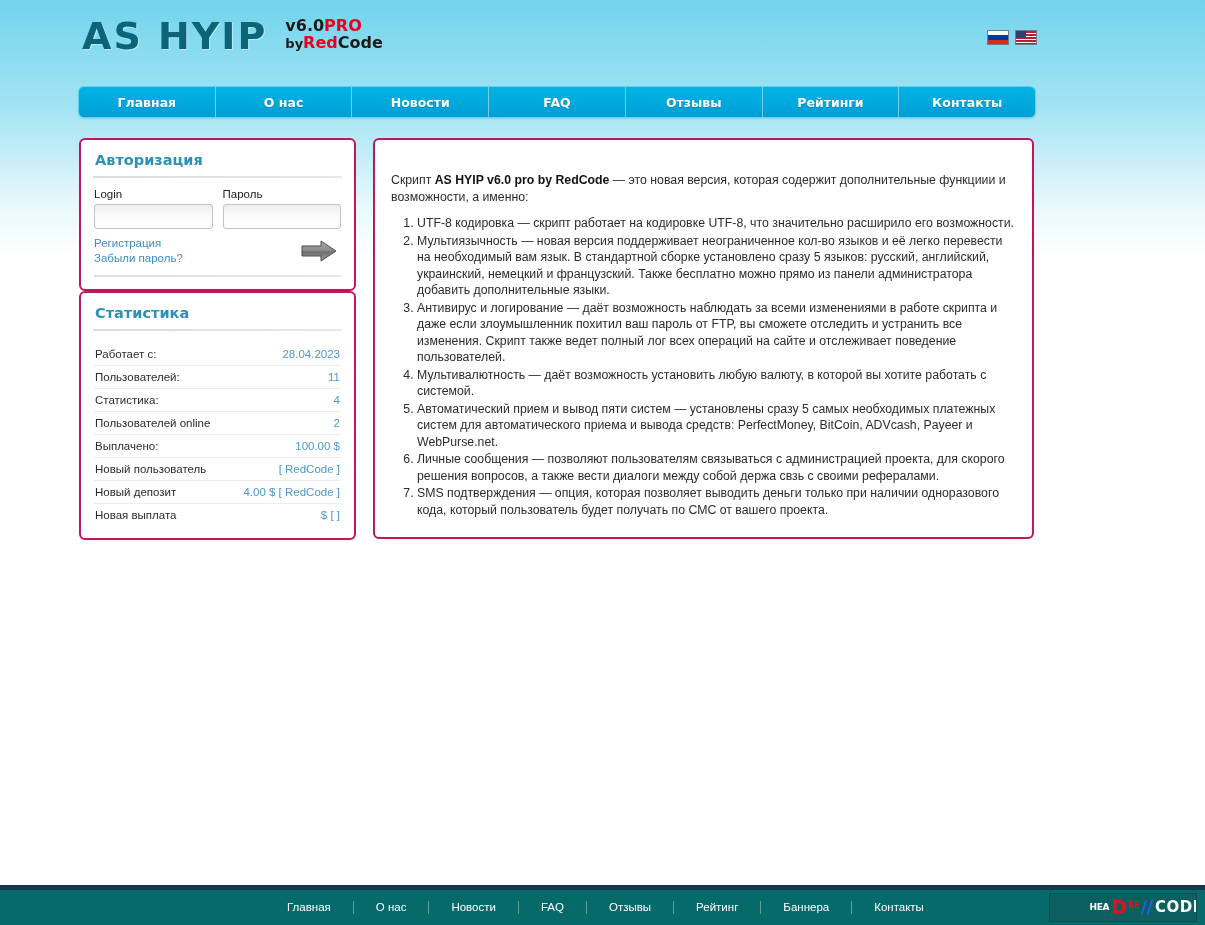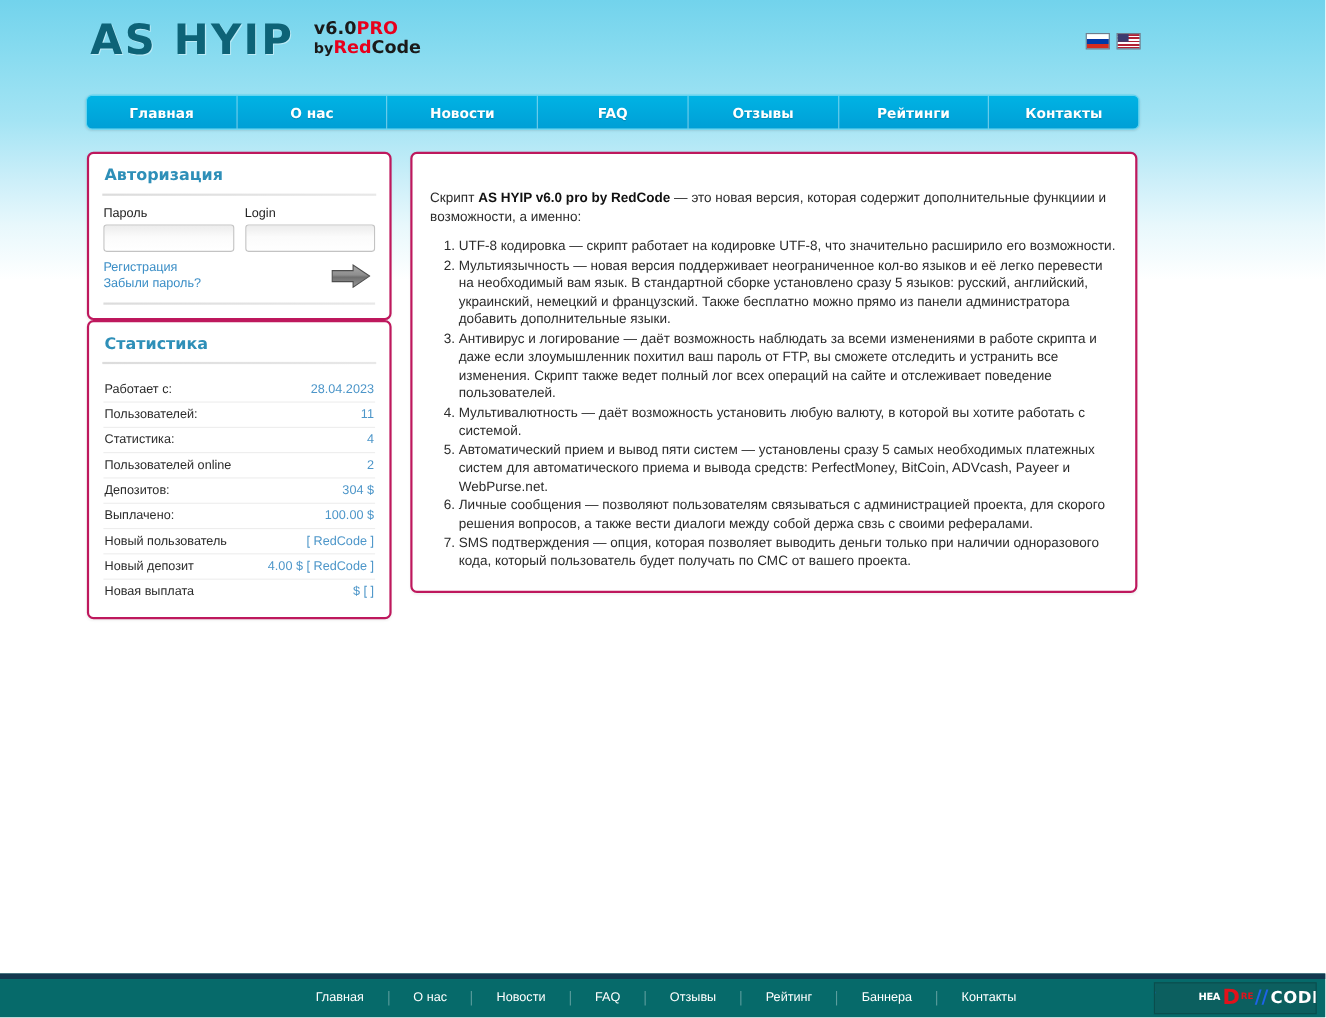--- a/index.html
+++ b/index.html
@@ -357,26 +357,26 @@
   <div id="content-area">
 
     <aside id="sidebar">
 
       <section class="panel" id="auth-panel">
         <div class="panel-title">Авторизация</div>
         <div class="panel-rule"></div>
         <div class="panel-body">
           <div class="auth-fields">
             <div class="auth-field">
+              <label class="auth-label">Login</label>
+              <input class="auth-input" type="text" value="" style="">
+            </div>
+            <div class="auth-field">
               <label class="auth-label">Пароль</label>
               <input class="auth-input" type="password" value="" style="">
-            </div>
-            <div class="auth-field">
-              <label class="auth-label">Login</label>
-              <input class="auth-input" type="text" value="" style="">
             </div>
           </div>
           <div class="auth-bottom">
             <div class="auth-links">
               <a>Регистрация</a>
               <a>Забыли пароль?</a>
             </div>
             <svg id="submit-arrow" viewBox="0 0 36 22">
               <defs>
                 <linearGradient id="arrGrad" x1="0" y1="0" x2="0" y2="1">
@@ -408,24 +408,20 @@
               </div>
               <div class="stat-row">
                 <span class="stat-label">Статистика:</span>
                 <span class="stat-value">4</span>
               </div>
               <div class="stat-row">
                 <span class="stat-label">Пользователей online</span>
                 <span class="stat-value">2</span>
               </div>
               <div class="stat-row">
-                <span class="stat-label">Депозитов:</span>
-                <span class="stat-value">304 $</span>
-              </div>
-              <div class="stat-row">
                 <span class="stat-label">Выплачено:</span>
                 <span class="stat-value">100.00 $</span>
               </div>
               <div class="stat-row">
                 <span class="stat-label">Новый пользователь</span>
                 <span class="stat-value">[ RedCode ]</span>
               </div>
               <div class="stat-row">
                 <span class="stat-label">Новый депозит</span>
                 <span class="stat-value">4.00 $ [ RedCode ]</span>

